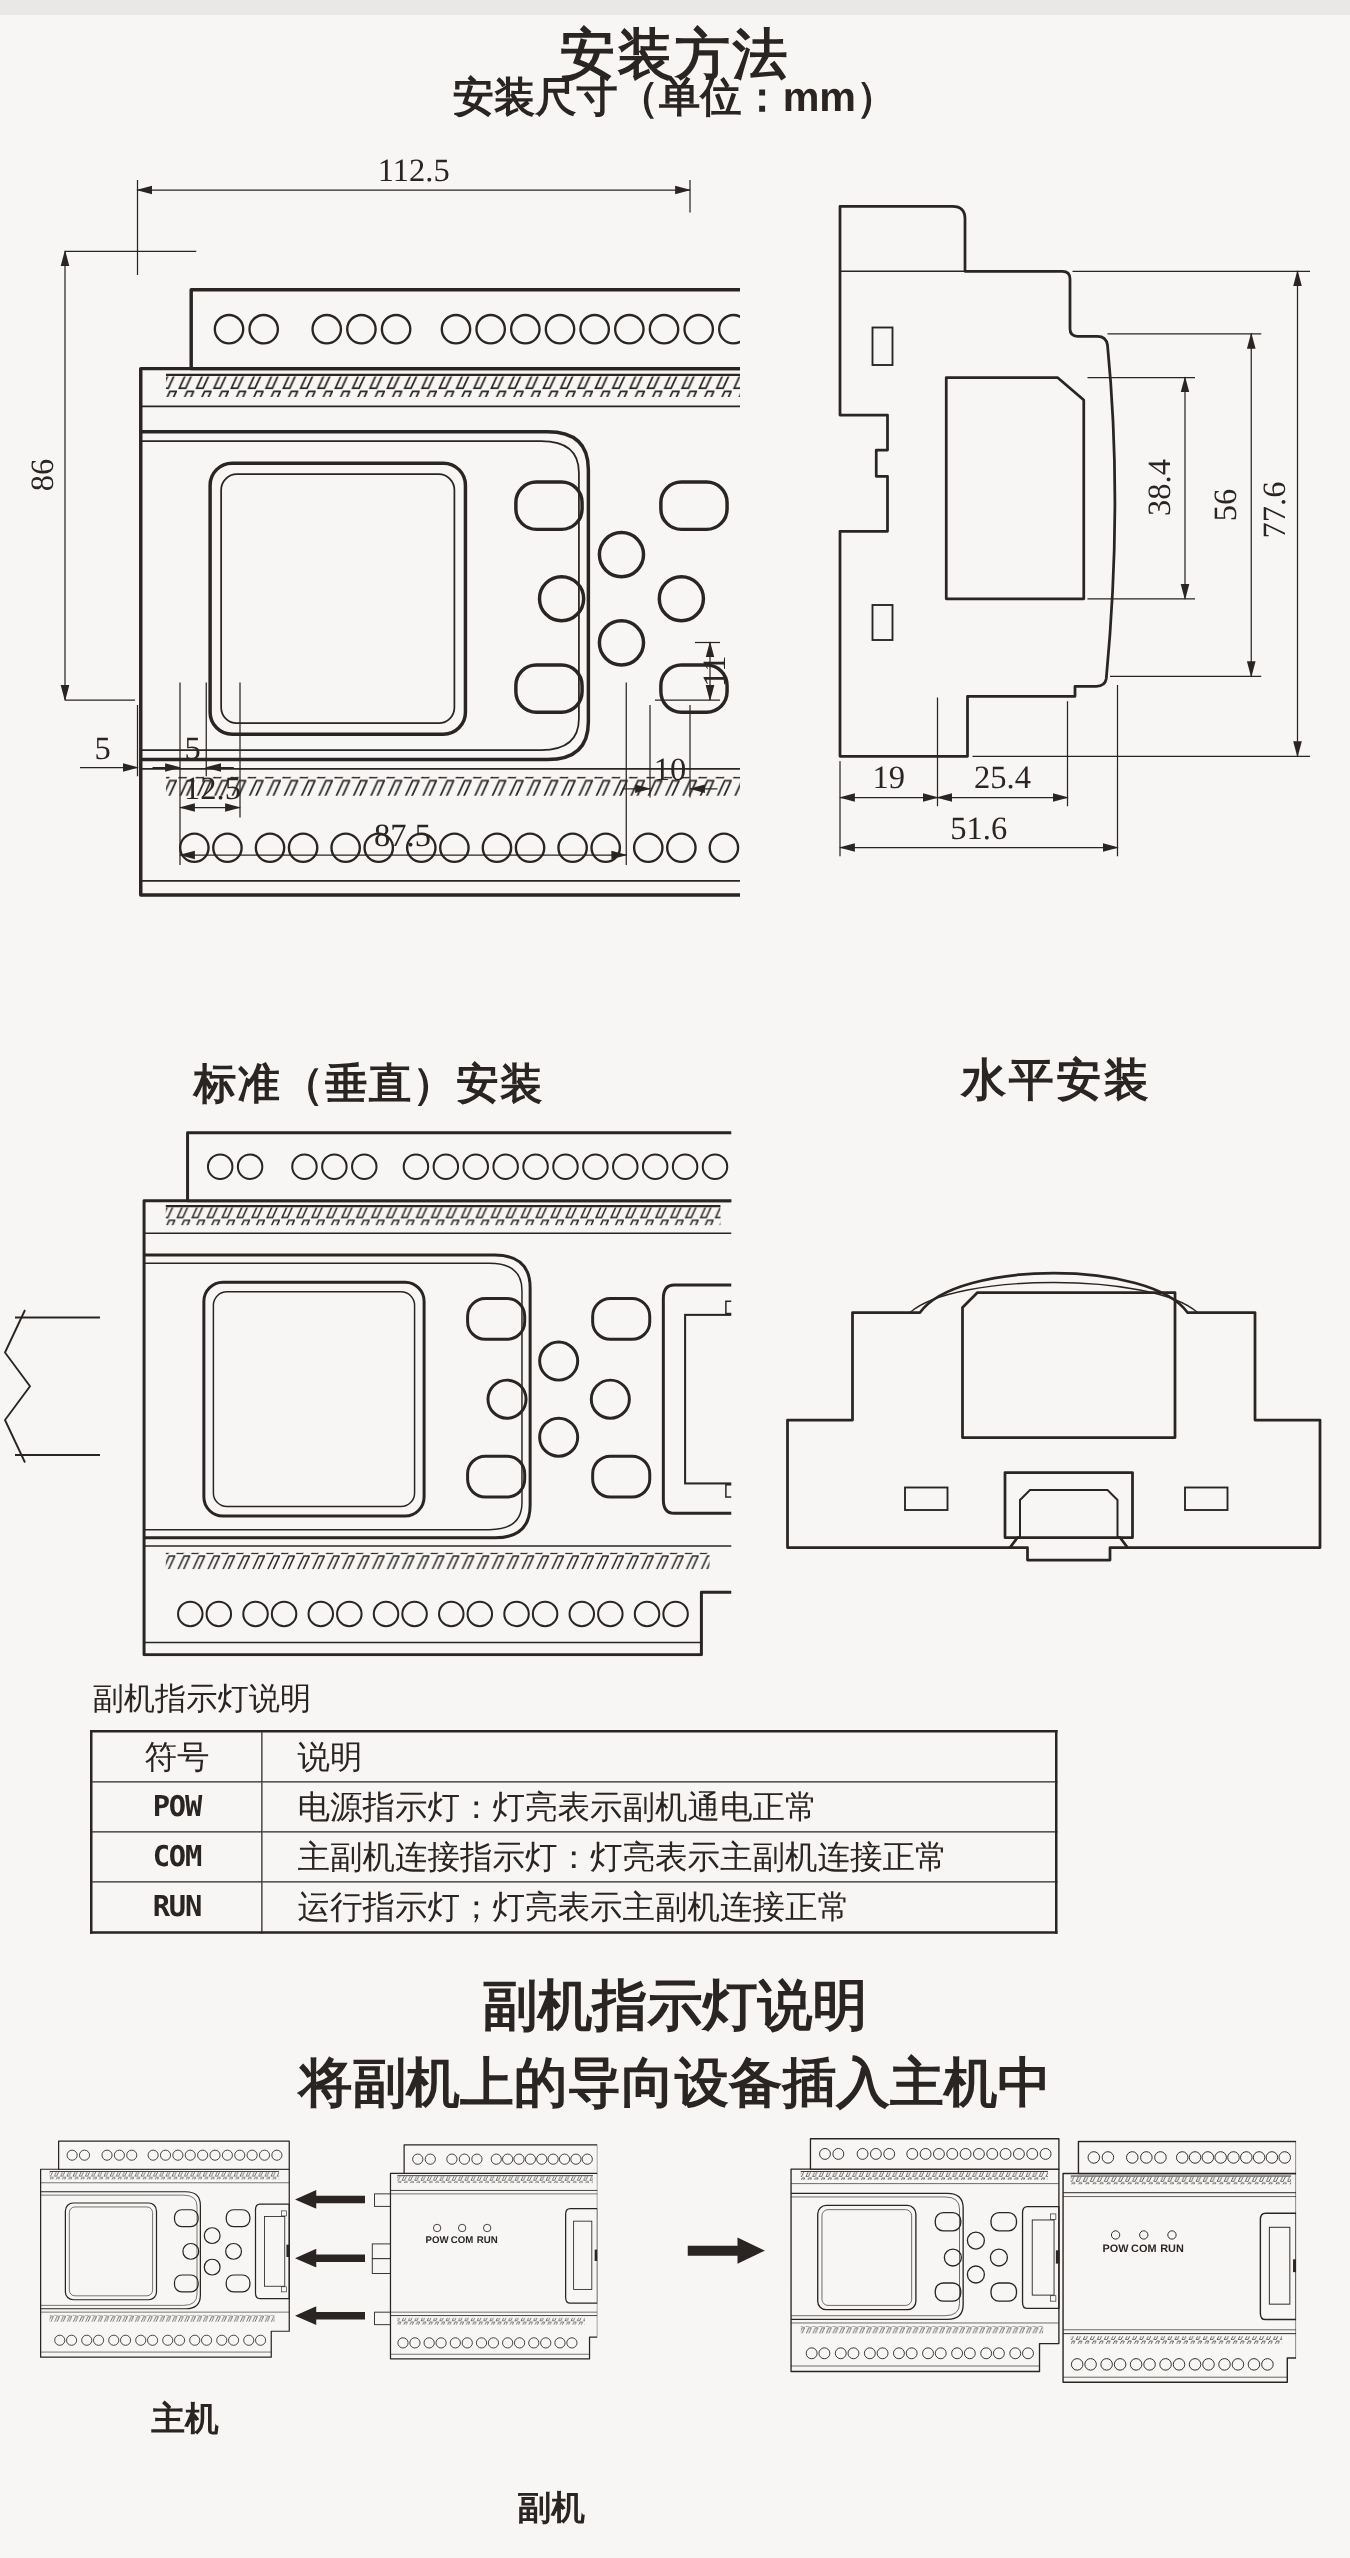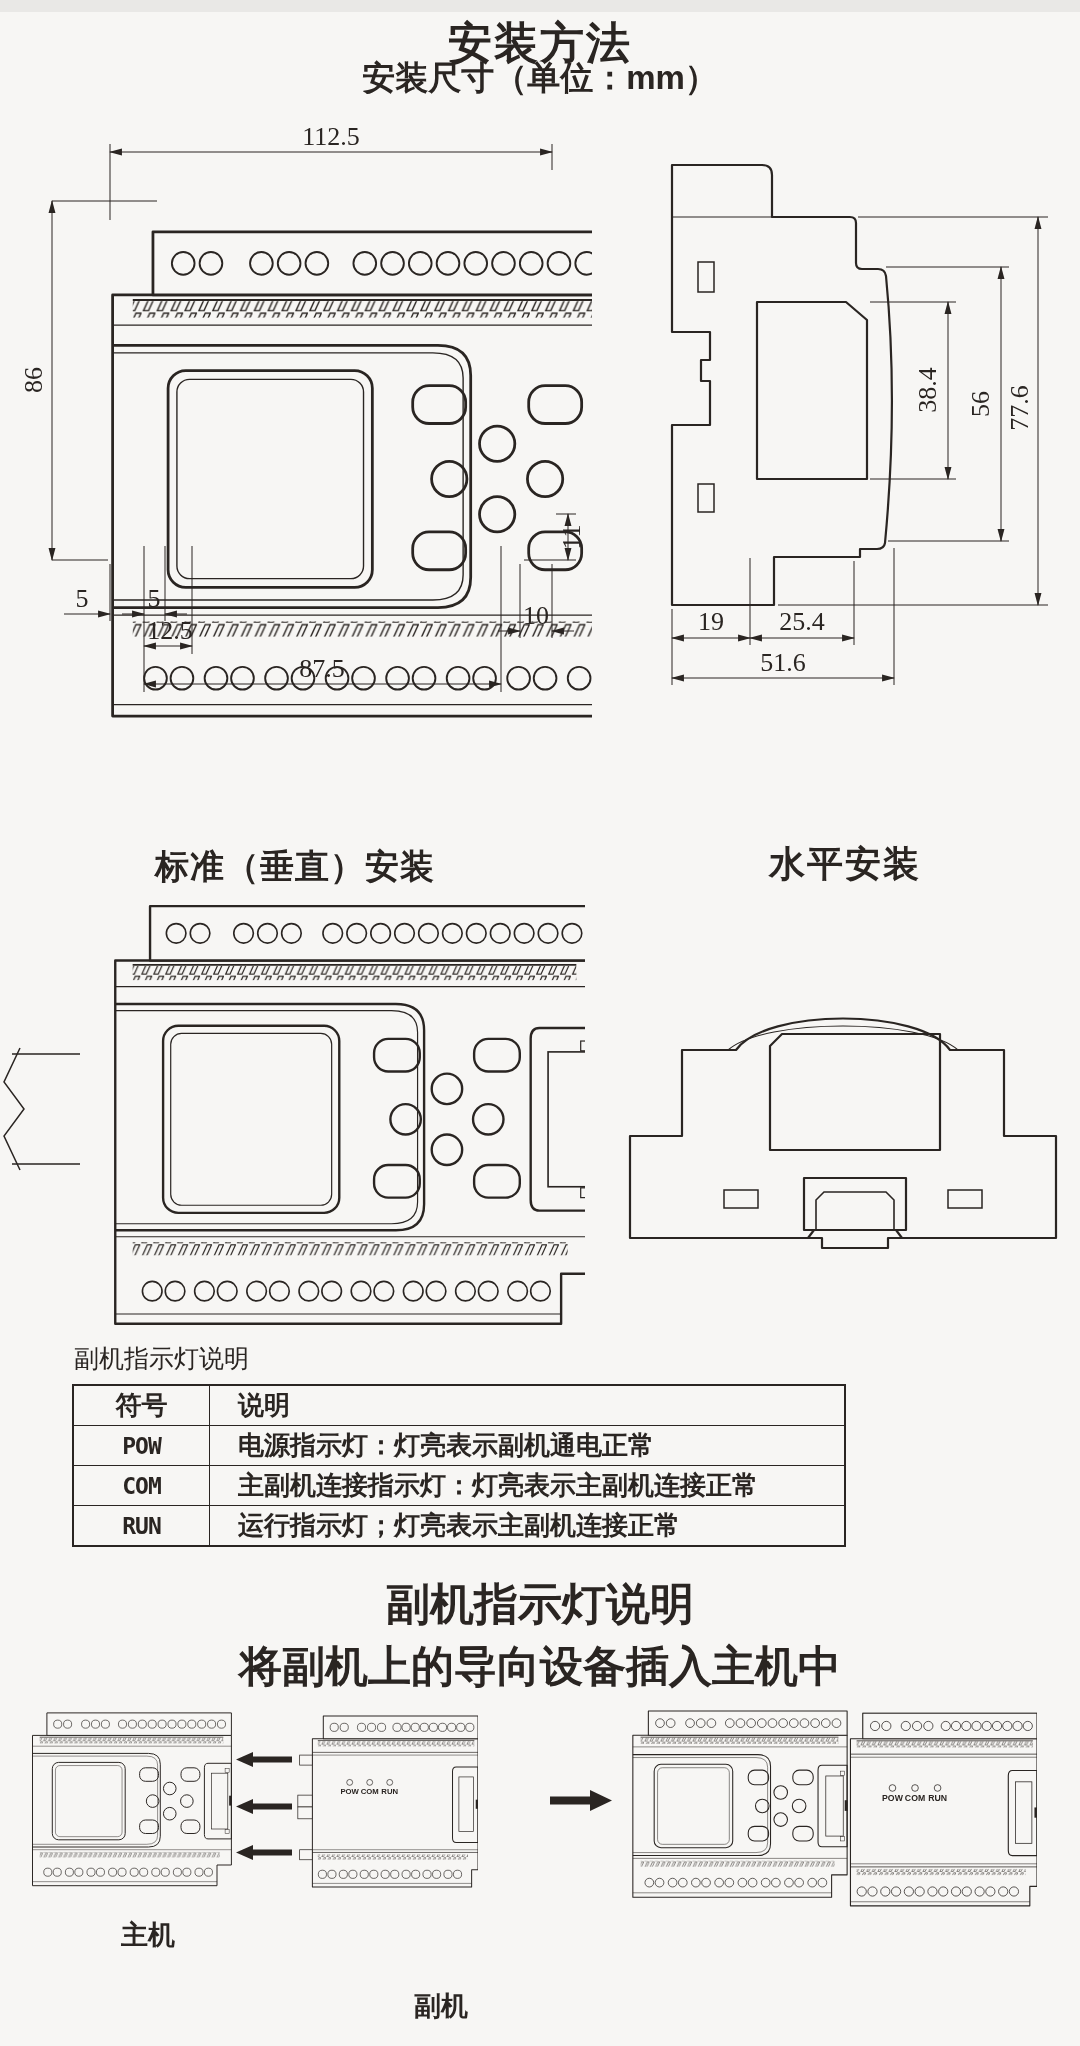--- a/index.html
+++ b/index.html
@@ -29,21 +29,21 @@
   .sb{ stroke:var(--ink); stroke-width:2.2; fill:var(--bg); stroke-linejoin:round;}
   .sb1{ stroke:var(--ink); stroke-width:1.6; fill:var(--bg); }
   .dm{ stroke:var(--ink); stroke-width:1; fill:none; }
   .fillink{ fill:var(--ink); stroke:none; }
   .dt{ font-family:"Liberation Serif","DejaVu Serif",serif; font-size:26px; fill:var(--ink); }
   .led{ font-family:"Liberation Sans",sans-serif; font-size:17px; font-weight:bold; fill:var(--ink); }
 
   
   #ind-table{ left:72px; top:1372px; width:774px; border-collapse:collapse; }
   #ind-table th,#ind-table td{
-    border:1.8px solid var(--ink); height:39px; font-size:26px; font-weight:bold;
+    border:1.8px solid var(--ink); height:39px; font-size:26px; font-weight:normal;
     padding:0 0 0 28px; text-align:left;
   }
   #ind-table th:first-child,#ind-table td:first-child{
     width:135px; text-align:center; padding:0;
   }
   #ind-table td:first-child{ font-family:"DejaVu Sans Mono",monospace; font-size:23px; font-weight:bold; letter-spacing:-1px;}
   #ind-table{ border:2.5px solid var(--ink); }
 
   #bottom-line{ left:118px; top:2042px; width:962px; height:3px; background:var(--ink); }
 </style>

